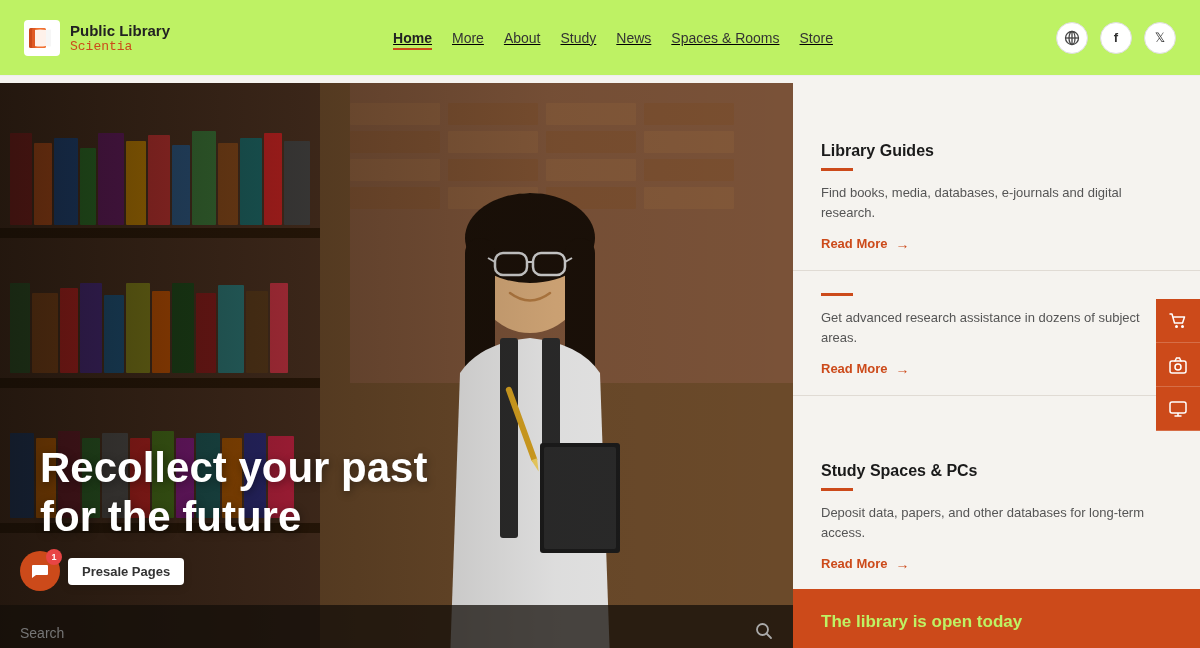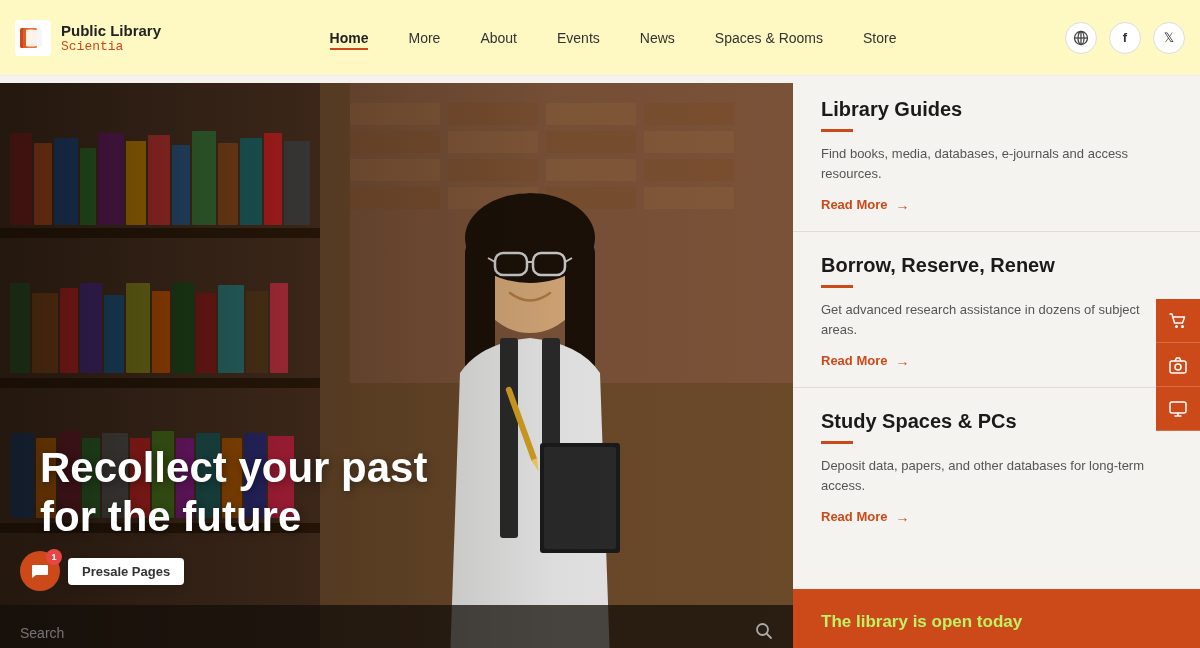--- a/index.html
+++ b/index.html
@@ -3,23 +3,23 @@
   <meta charset="utf-8">
   <style>
     * { margin: 0; padding: 0; box-sizing: border-box; }
     body { font-family: 'Georgia', serif; width: 1200px; height: 648px; overflow: hidden; background: #f5f3ef; }
 
     
     header {
       display: flex;
       align-items: center;
       justify-content: space-between;
-      padding: 0 15px;
+      padding: 0 24px;
       height: 76px;
-      background: #fef9c3;
+      background: #bef264;
       border-bottom: 1px solid #eee;
       position: relative;
       z-index: 10;
     }
     .logo-area {
       display: flex;
       align-items: center;
       gap: 10px;
     }
     .logo-icon {
@@ -37,21 +37,22 @@
       font-family: sans-serif;
     }
     .logo-subtitle {
       font-size: 13px;
       color: #cc4a1a;
       font-family: Liberation Mono, monospace;
     }
     nav {
       display: flex;
       align-items: flex-start;
-      gap: 40px;
+      gap: 20px;
+      text-decoration: underline;
     }
     .nav-item {
       font-size: 14px;
       color: #333;
       font-family: sans-serif;
       font-weight: 500;
       cursor: pointer;
       text-decoration: none;
       position: relative;
     }
@@ -228,25 +229,26 @@
     .library-card {
       padding: 22px 28px 18px 28px;
       border-bottom: 1px solid #e0dbd4;
       background: #f5f3ef;
     }
     .library-card:last-child {
       border-bottom: none;
     }
 
     .card-title {
-      font-size: 20px;
+      font-size: 16px;
       font-weight: 700;
       color: #1a1a1a;
       font-family: sans-serif;
       margin-bottom: 8px;
+      margin-top: 44px;
     }
     .card-underline {
       width: 32px;
       height: 3px;
       background: #cc4a1a;
       margin-bottom: 12px;
     }
     .card-desc {
       font-size: 13px;
       color: #555;
@@ -328,21 +330,21 @@
     <div class="logo-text-area">
       <span class="logo-title">Public Library</span>
       <span class="logo-subtitle">Scientia</span>
     </div>
   </div>
 
   <nav>
     <a class="nav-item active">Home</a>
     <a class="nav-item">More</a>
     <a class="nav-item">About</a>
-    <a class="nav-item">Events</a>
+    <a class="nav-item">Study</a>
     <a class="nav-item">News</a>
     <a class="nav-item">Spaces &amp; Rooms</a>
     <a class="nav-item">Store</a>
   </nav>
 
   <div class="nav-icons">
     <div class="nav-icon-btn">
       <svg width="16" height="16" viewBox="0 0 16 16" fill="none">
         <circle cx="8" cy="8" r="6.5" stroke="#444" stroke-width="1.3"></circle>
         <ellipse cx="8" cy="8" rx="3" ry="6.5" stroke="#444" stroke-width="1.3"></ellipse>
@@ -499,29 +501,28 @@
       </span>
     </div>
   </div>
 
   <div class="right-panel">
     <div class="library-cards">
 
       <div class="library-card">
         <div class="card-title">Library Guides</div>
         <div class="card-underline"></div>
-        <div class="card-desc">Find books, media, databases, e-journals and access resources.</div>
+        <div class="card-desc">Find books, media, databases, e-journals and digital research.</div>
         <a class="read-more-link">
           <span>Read More</span>
           <span class="read-more-arrow">→</span>
         </a>
       </div>
 
       <div class="library-card">
-        <div class="card-title">Borrow, Reserve, Renew</div>
         <div class="card-underline"></div>
         <div class="card-desc">Get advanced research assistance in dozens of subject areas.</div>
         <a class="read-more-link">
           <span>Read More</span>
           <span class="read-more-arrow">→</span>
         </a>
       </div>
 
       <div class="library-card">
         <div class="card-title">Study Spaces &amp; PCs</div>

